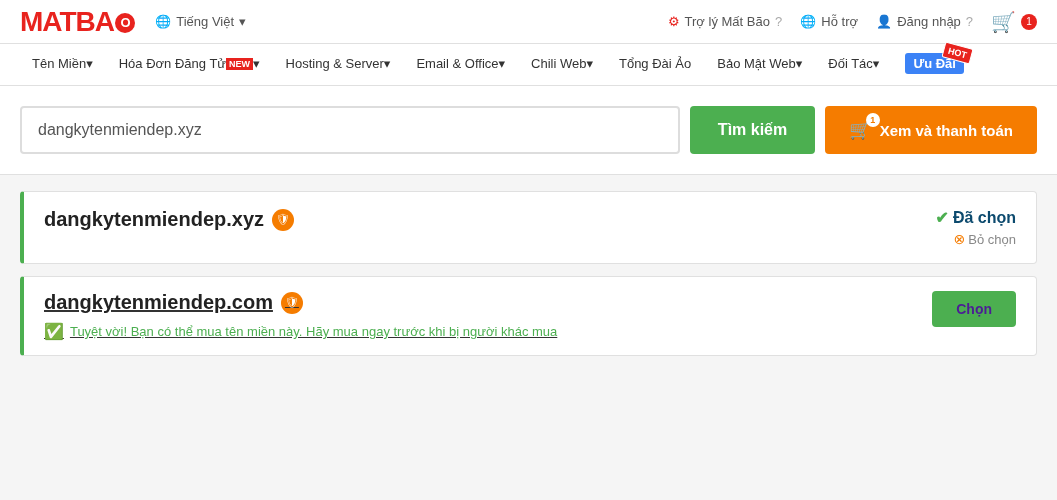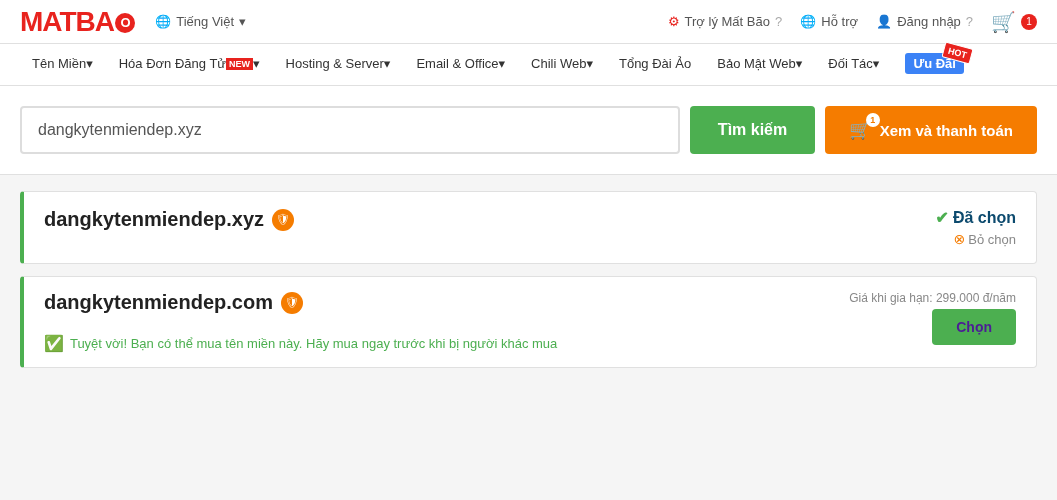--- a/index.html
+++ b/index.html
@@ -170,21 +170,21 @@
     }
 
     .right-section { display: flex; flex-direction: column; align-items: flex-end; gap: 4px; }
     .chosen-label { color: #4caf50; font-size: 16px; font-weight: bold; display: flex; align-items: center; gap: 4px; }
     .deselect-link { color: #888; font-size: 13px; cursor: pointer; display: flex; align-items: center; gap: 3px; }
     .deselect-icon { color: #f57c00; font-size: 14px; }
 
     
     .domain-card2-inner { padding: 14px 20px 14px 20px; }
     .domain-card2-top { display: flex; align-items: flex-start; justify-content: space-between; }
-    .domain-card2-left { display: flex; flex-direction: column; gap: 20px; }
+    .domain-card2-left { display: flex; flex-direction: column; gap: 8px; text-decoration: underline; }
     .domain-card2-right { display: flex; flex-direction: column; align-items: flex-end; gap: 4px; }
 
     .price-label { font-size: 13px; color: #555; }
     .price-value { color: #e8231e; font-weight: bold; font-size: 15px; }
     .price-per { color: #555; font-size: 13px; }
     .original-price { color: #888; font-size: 12px; }
 
     .btn-chon {
       height: 36px;
       padding: 0 24px;
@@ -324,21 +324,20 @@
           <div class="domain-name-row">
             <span class="domain-name">dangkytenmiendep.com</span>
             <span class="shield-icon">🛡</span>
           </div>
           <div class="avail-msg">
             <span style="color:#4caf50;font-size:16px;">✅</span>
             <span>Tuyệt vời! Bạn có thể mua tên miền này. Hãy mua ngay trước khi bị người khác mua</span>
           </div>
         </div>
         <div class="domain-card2-right">
-          <div class="original-price">Giá khi gia hạn: 299.000 đ/năm</div>
           <button class="btn-chon">
             <span>Chọn</span>
           </button>
         </div>
       </div>
     </div>
   </div>
 
 </div>
 

